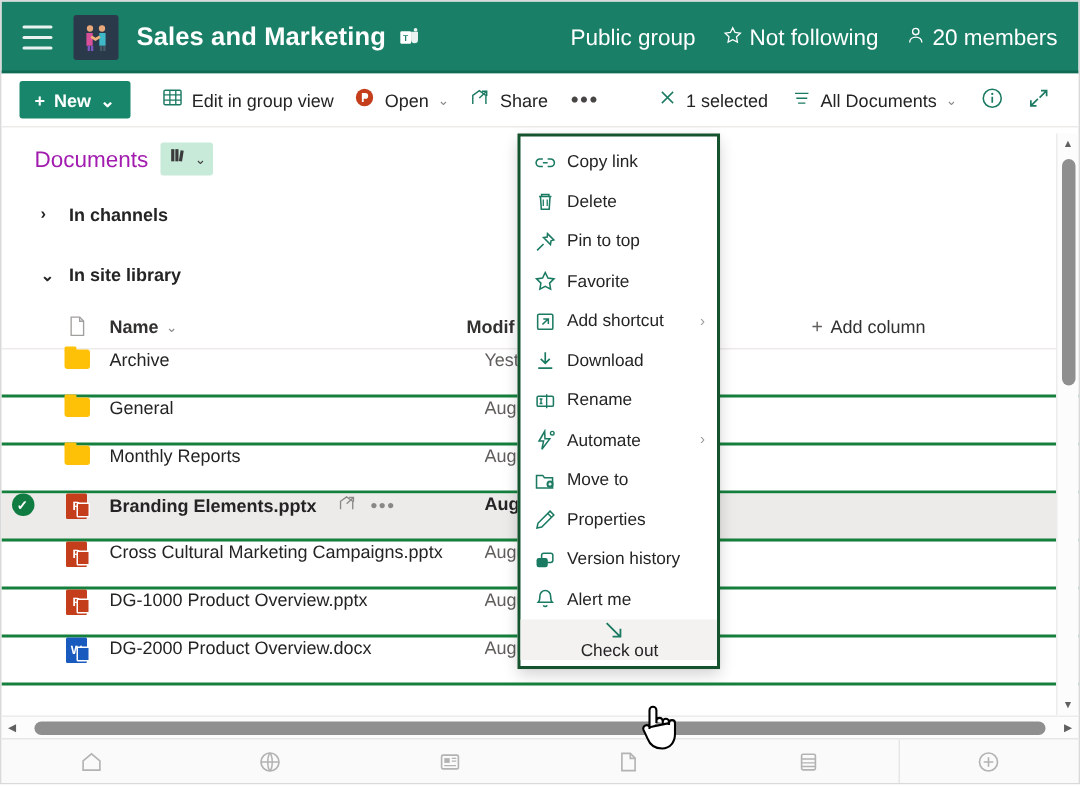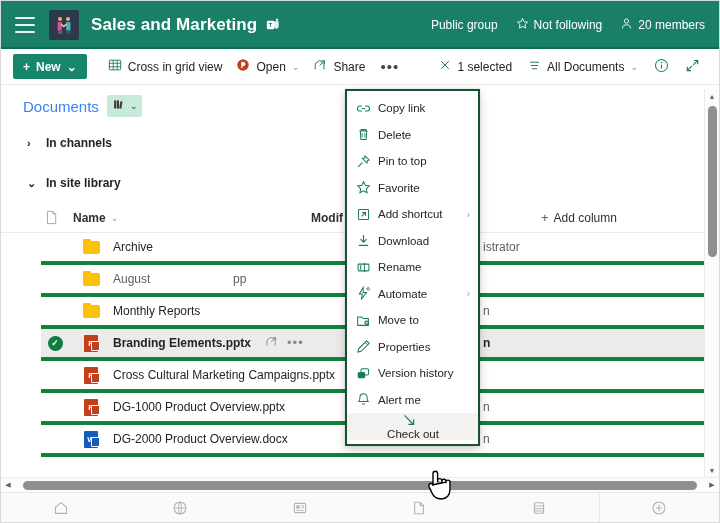--- a/index.html
+++ b/index.html
@@ -22,21 +22,21 @@
     justify-content: space-between; cursor: pointer; margin-right: 14px; }
   .hamburger i { display: block; height: 2px; background: #e8f3f0; border-radius: 1px; }
   .site-logo {
     width: 30px; height: 30px; background: #2b3a4a; border-radius: 2px;
     display: flex; align-items: center; justify-content: center; margin-right: 12px;
     flex: none; overflow: hidden;
   }
   .site-title { color: #fff; font-size: 17px; font-weight: bold; letter-spacing: .1px; }
   .teams-glyph { margin-left: 9px; display: inline-flex; align-items: center; }
   .header-right { margin-left: auto; display: flex; align-items: center; gap: 18px;
-    color: #fff; font-size: 12px; }
+    color: #fff; font-size: 15px; }
   .hr-item { display: flex; align-items: center; gap: 5px; cursor: pointer; white-space: nowrap; }
   .header-rule { position: absolute; left: 0; right: 0; bottom: 0; height: 2px; background: #0f6b56; }
 
   
   .cmdbar {
     height: 36px; background: #fff; display: flex; align-items: center;
     padding: 0 12px; border-bottom: 1px solid #edebe9; position: relative;
   }
   .new-btn {
     background: #17866b; color: #fff; font-size: 12px; font-weight: bold;
@@ -47,21 +47,21 @@
     display: flex; align-items: center; gap: 6px; font-size: 12px; color: #242424;
     padding: 4px 7px; cursor: pointer; border-radius: 2px; white-space: nowrap;
   }
   .cmd .chev { color: #8a8886; font-size: 9px; }
   .cmdbar-right { margin-left: auto; display: flex; align-items: center; gap: 2px; }
   .ellipsis-btn { font-size: 15px; color: #484644; letter-spacing: 1px;
     padding: 2px 8px; cursor: pointer; line-height: 12px; }
 
   
   .libhead { display: flex; align-items: center; padding: 10px 14px 6px 22px; }
-  .libhead .docs { font-size: 15px; color: #3b82f6; }
+  .libhead .docs { font-size: 15px; color: #a21caf; }
   .lib-pill {
     margin-left: 8px; background: #c7ead9; border-radius: 2px; padding: 2px 5px;
     display: flex; align-items: center; gap: 4px; cursor: pointer;
   }
   .lib-pill .chev { font-size: 9px; color: #3a3a3a; }
 
   
   .grouprow {
     display: flex; align-items: center; gap: 9px; font-size: 12px;
     font-weight: bold; color: #242424; padding: 0 0 0 26px; height: 40px; cursor: pointer;
@@ -78,22 +78,22 @@
   .ch { display: flex; align-items: center; gap: 5px; cursor: pointer; }
   .ch .chev { font-weight: normal; color: #8a8886; font-size: 9px; }
   .c-icon { width: 44px; display: flex; justify-content: center; color: #a19f9d; }
   .c-name { width: 238px; }
   .c-mod { width: 120px; }
   .c-modby { width: 110px; }
   .c-add { color: #323130; font-weight: normal; display: flex; align-items: center; gap: 5px; }
   .c-add .plus { color: #605e5c; font-size: 13px; }
 
   .row {
-    display: flex; align-items: center; height: 32px; font-size: 12px;
-    color: #242424; border-bottom: 4px solid #15803d; padding-left: 0; cursor: default; margin-left: 40px;
+    display: flex; align-items: flex-start; height: 32px; font-size: 12px;
+    color: #242424; border-bottom: 2px solid #15803d; padding-left: 0; cursor: default;
   }
   .row.selected { background: #edebe9; }
   .row .sel { width: 28px; display: flex; align-items: center; justify-content: center; }
   .row .ico { width: 44px; display: flex; align-items: center; justify-content: center; }
   .row .nm { width: 250px; display: flex; align-items: center; gap: 0; }
   .row .nm .label { white-space: nowrap; }
   .row.selected .nm .label { font-weight: bold; }
   .row .rowacts { display: flex; align-items: center; gap: 9px; margin-left: 14px; }
   .row .md { width: 120px; color: #605e5c; white-space: nowrap; overflow: hidden; }
   .row.selected .md { color: #242424; font-weight: bold; }
@@ -234,21 +234,21 @@
       <span class="chev">⌄</span>
     </div>
 
     <div class="cmd">
       <span>
         <svg width="14" height="14" viewBox="0 0 16 16">
             <rect x="1.5" y="2.5" width="13" height="11" rx="1" fill="none" stroke="#1b7a62" stroke-width="1.1"></rect>
             <path d="M1.5 6h13M1.5 10h13M6 2.5v11M10.5 2.5v11" stroke="#1b7a62" stroke-width="1"></path>
           </svg>
       </span>
-      <span>Cross in grid view</span>
+      <span>Edit in group view</span>
     </div>
 
     <div class="cmd">
       <span>
         <svg width="14" height="14" viewBox="0 0 16 16">
             <circle cx="8" cy="8" r="6.6" fill="#c43e1c"></circle>
             <path d="M6 4.6h2.6a2.2 2.2 0 0 1 0 4.4H7.4v2.4H6z" fill="#fff"></path>
           </svg>
       </span>
       <span>Open</span>
@@ -369,20 +369,23 @@
       <div class="mb">istrator</div>
     </div>
 
     <div class="row">
       <div class="sel"></div>
       <div class="ico">
         <span class="folder">
             <span class="tab"></span>
             <span class="back"></span>
           </span>
+      </div>
+      <div class="nm">
+        <span class="label">General</span>
       </div>
       <div class="md">August</div>
       <div class="mb">pp</div>
     </div>
 
     <div class="row">
       <div class="sel"></div>
       <div class="ico">
         <span class="folder">
             <span class="tab"></span>

